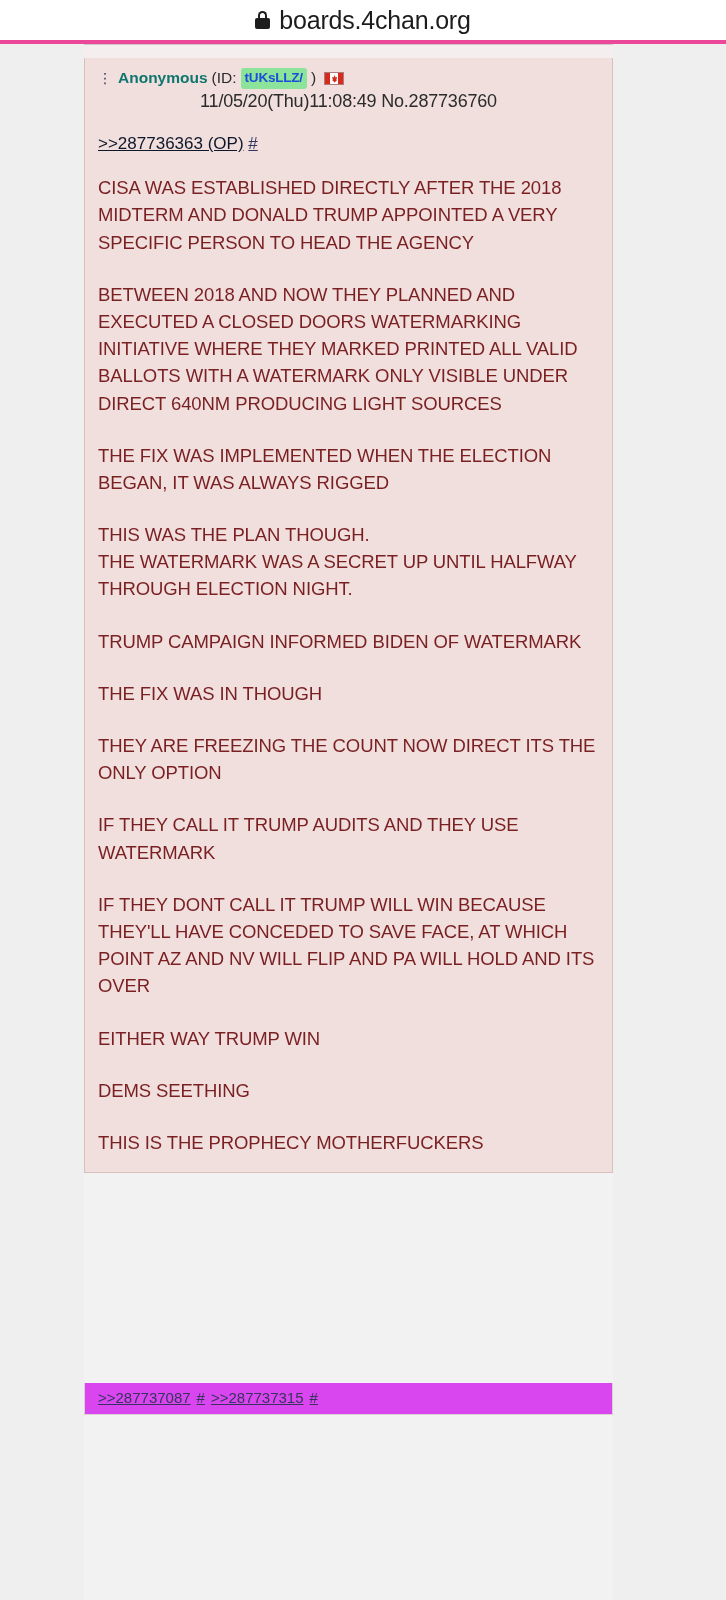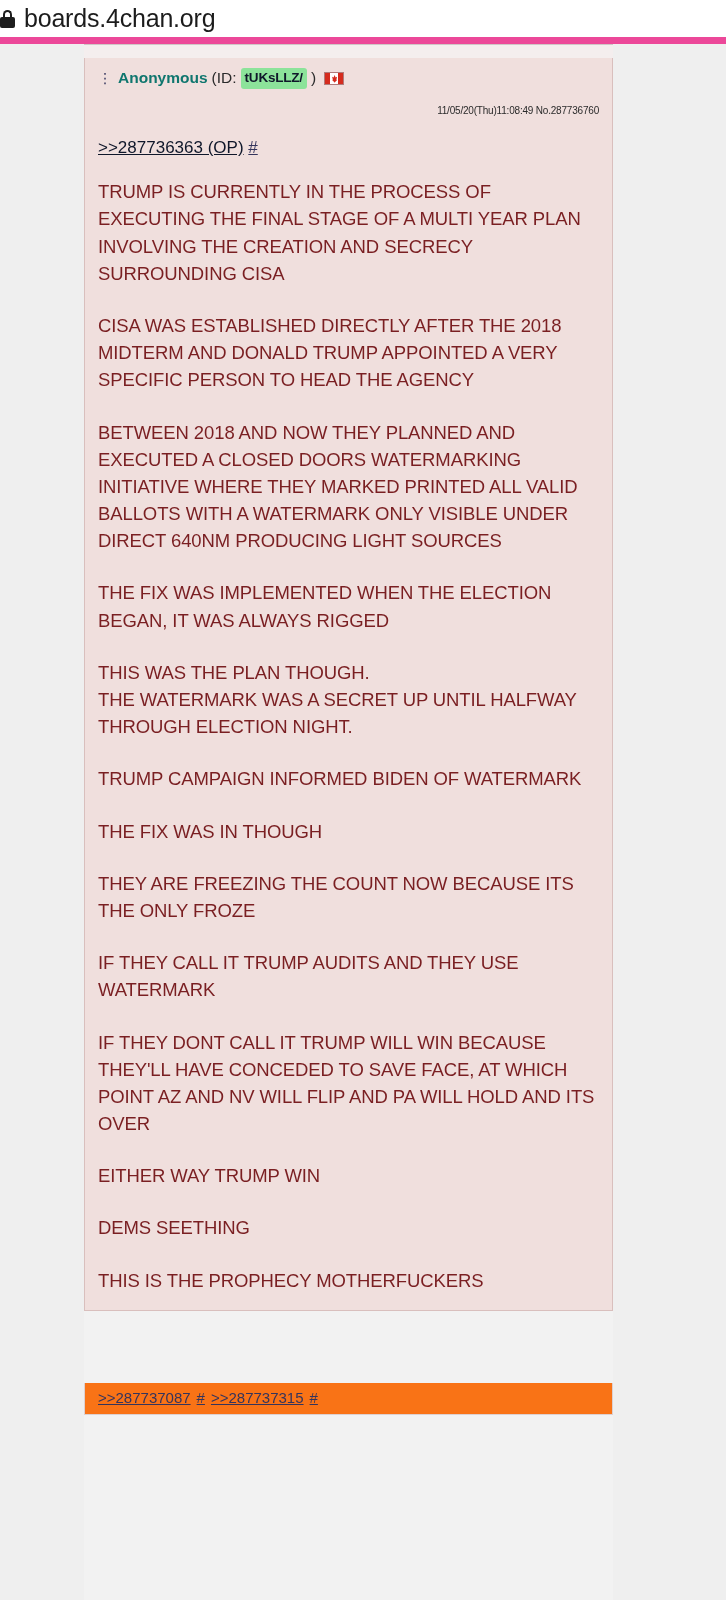--- a/index.html
+++ b/index.html
@@ -11,23 +11,23 @@
     font-family: "Liberation Sans", sans-serif;
     overflow: hidden;
   }
 
   
   .urlbar {
     height: 44px;
     background: #ffffff;
     display: flex;
     align-items: center;
-    justify-content: flex-start;
+    justify-content: center;
     gap: 9px;
-    border-bottom: 7px solid #ec4899;
+    border-bottom: 4px solid #ec4899;
   }
   .lock-icon {
     width: 15px;
     height: 18px;
     position: relative;
     display: inline-block;
   }
   .lock-icon .shackle {
     position: absolute;
     left: 3px;
@@ -113,21 +113,21 @@
     margin-right: 2px;
     cursor: pointer;
   }
   .poster-name {
     color: #0f766e;
     font-weight: bold;
   }
   .id-label { color: #2b2b2b; }
   .id-chip {
     background: #8ce39a;
-    color: #0f172a;
+    color: #1d4ed8;
     border-radius: 3px;
     padding: 1px 4px 2px 4px;
     font-size: 13.5px;
     font-weight: bold;
     letter-spacing: -0.2px;
   }
   .paren { color: #2b2b2b; }
   .flag {
     display: inline-block;
     width: 20px;
@@ -149,24 +149,24 @@
   .flag::before { left: 0; }
   .flag::after { right: 0; }
   .flag .leaf {
     position: absolute;
     left: 7px; top: 2px;
     width: 5px; height: 8px;
     background: #d52b1e;
     clip-path: polygon(50% 0%, 70% 30%, 100% 22%, 85% 58%, 100% 62%, 55% 88%, 50% 100%, 45% 88%, 0% 62%, 15% 58%, 0% 22%, 30% 30%);
   }
   .post-meta {
-    text-align: right;
-    font-size: 10px;
+    text-align: center;
+    font-size: 18px;
     color: #2b2b2b;
-    margin-top: 16px;
+    margin-top: 2px;
     letter-spacing: -0.2px;
   }
 
   .quotelink-row {
     margin-top: 22px;
     font-size: 17px;
   }
   .quotelink {
     color: #0f172a;
     text-decoration: underline;
@@ -186,21 +186,21 @@
   .post-body p {
     margin: 0 0 25px 0;
   }
   .post-body p:last-child { margin-bottom: 10px; }
 
   
   .backlinks {
     position: absolute;
     left: 84px;
     width: 529px;
-    background: #f97316;
+    background: #d946ef;
     border: 1px solid #ddd0d0;
     border-top: none;
     padding: 6px 13px 8px 13px;
     font-size: 15px;
   }
   .backlinks a {
     color: #34345c;
     text-decoration: underline;
     margin-right: 6px;
   }
@@ -238,28 +238,27 @@
       <span>11/05/20(Thu)11:08:49</span>
       <span>No.287736760</span>
     </div>
 
     <div class="quotelink-row">
       <a class="quotelink" href="#">&gt;&gt;287736363 (OP)</a>
       <a class="hash-link" href="#">#</a>
     </div>
 
     <div class="post-body" id="post-body">
-        <p>TRUMP IS CURRENTLY IN THE PROCESS OF EXECUTING THE FINAL STAGE OF A MULTI YEAR PLAN INVOLVING THE CREATION AND SECRECY SURROUNDING CISA</p>
         <p>CISA WAS ESTABLISHED DIRECTLY AFTER THE 2018 MIDTERM AND DONALD TRUMP APPOINTED A VERY SPECIFIC PERSON TO HEAD THE AGENCY</p>
         <p>BETWEEN 2018 AND NOW THEY PLANNED AND EXECUTED A CLOSED DOORS WATERMARKING INITIATIVE WHERE THEY MARKED PRINTED ALL VALID BALLOTS WITH A WATERMARK ONLY VISIBLE UNDER DIRECT 640NM PRODUCING LIGHT SOURCES</p>
         <p>THE FIX WAS IMPLEMENTED WHEN THE ELECTION BEGAN, IT WAS ALWAYS RIGGED</p>
         <p>THIS WAS THE PLAN THOUGH.<br>THE WATERMARK WAS A SECRET UP UNTIL HALFWAY THROUGH ELECTION NIGHT.</p>
         <p>TRUMP CAMPAIGN INFORMED BIDEN OF WATERMARK</p>
         <p>THE FIX WAS IN THOUGH</p>
-        <p>THEY ARE FREEZING THE COUNT NOW BECAUSE ITS THE ONLY FROZE</p>
+        <p>THEY ARE FREEZING THE COUNT NOW DIRECT ITS THE ONLY OPTION</p>
         <p>IF THEY CALL IT TRUMP AUDITS AND THEY USE WATERMARK</p>
         <p>IF THEY DONT CALL IT TRUMP WILL WIN BECAUSE THEY'LL HAVE CONCEDED TO SAVE FACE, AT WHICH POINT AZ AND NV WILL FLIP AND PA WILL HOLD AND ITS OVER</p>
         <p>EITHER WAY TRUMP WIN</p>
         <p>DEMS SEETHING</p>
         <p>THIS IS THE PROPHECY MOTHERFUCKERS</p>
       </div>
   </div>
 
   <div class="backlinks" id="backlinks" style="top: 1339px;"><a href="#">&gt;&gt;287737087</a><a href="#">#</a><a href="#">&gt;&gt;287737315</a><a href="#">#</a></div>
 </div>

